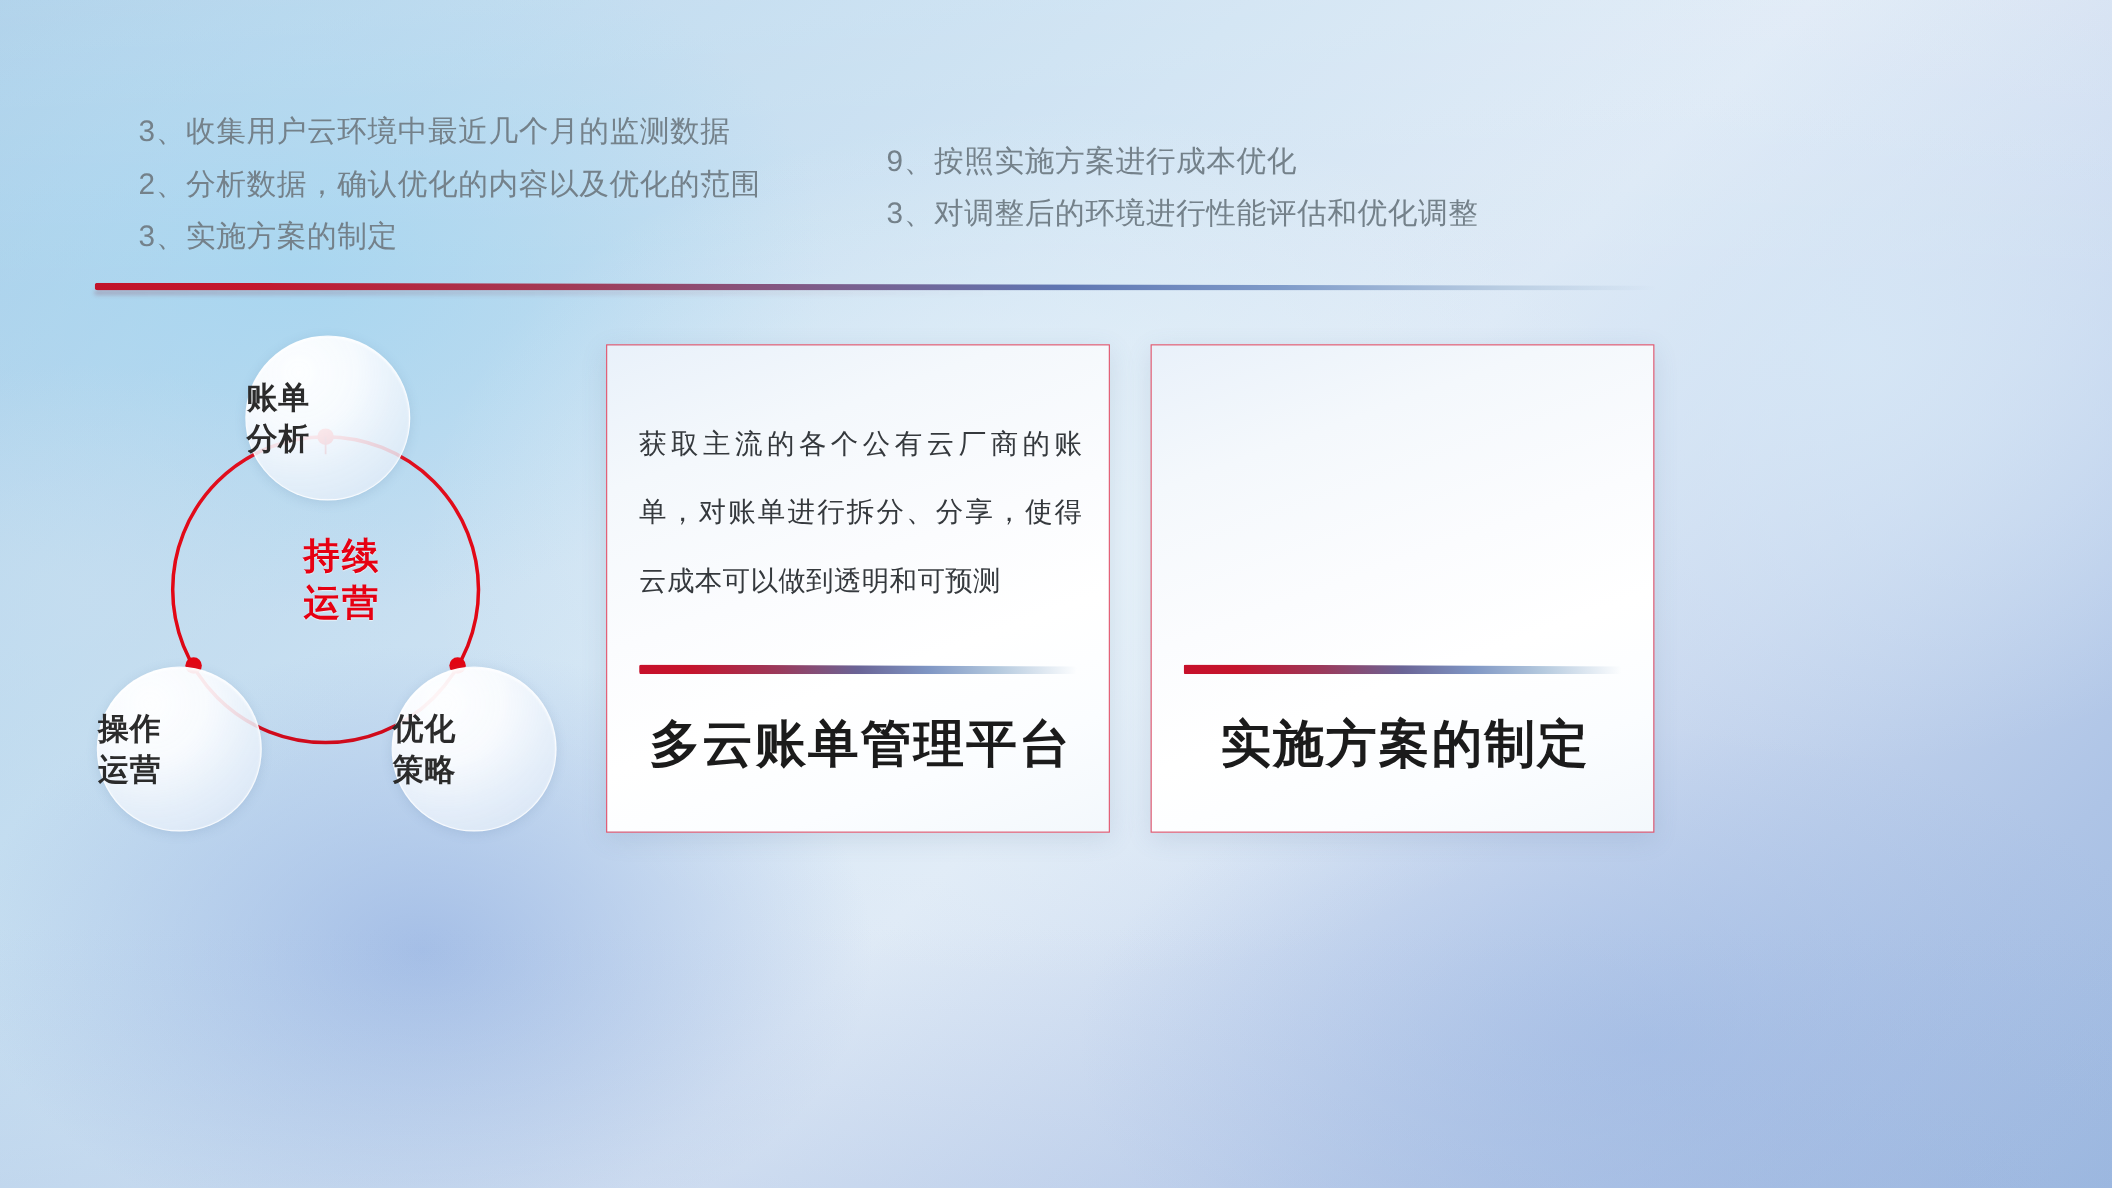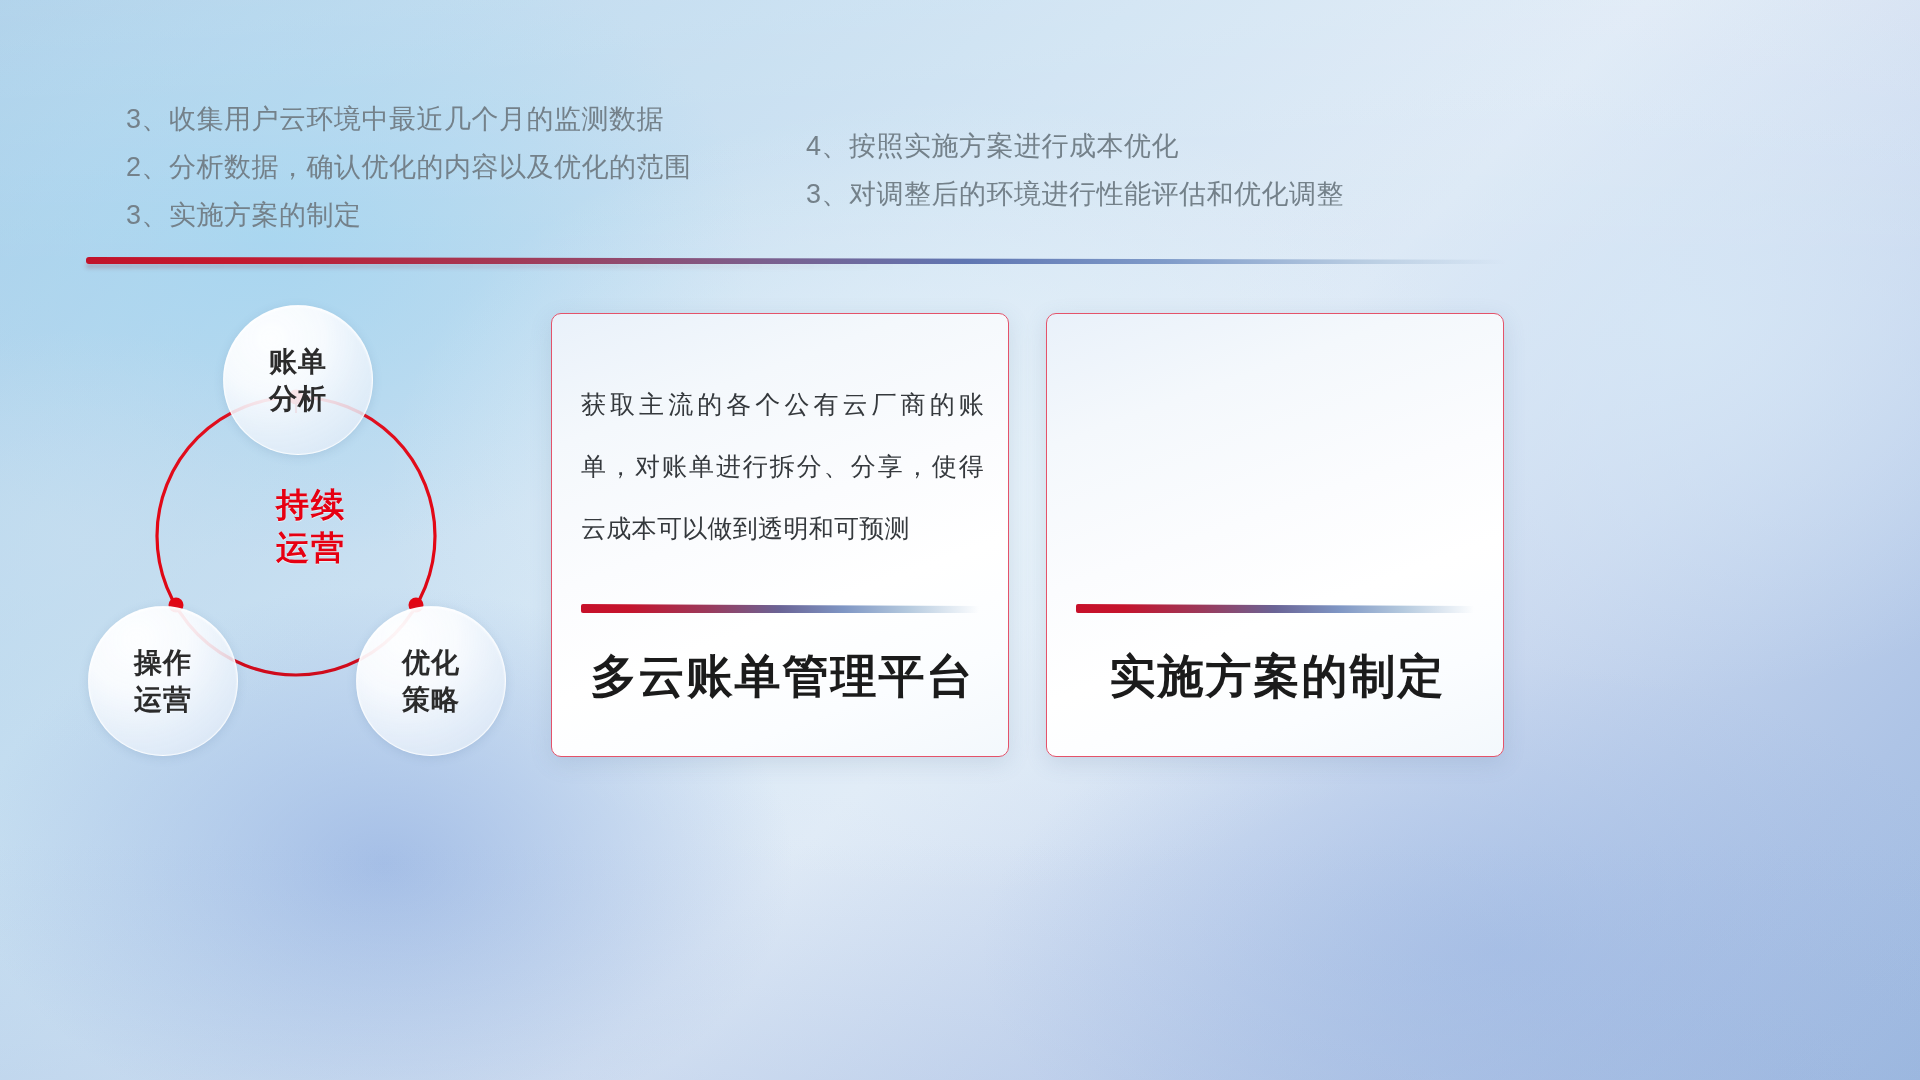--- a/index.html
+++ b/index.html
@@ -46,40 +46,40 @@
 
   
   #venn{position:absolute;left:84px;top:288px;width:450px;height:480px;}
   .vsvg{position:absolute;left:0;top:0;}
   .bubble{
     position:absolute;border-radius:50%;
     background:
       radial-gradient(circle at 32% 22%, rgba(255,255,255,.97) 0%, rgba(252,253,255,.92) 34%, rgba(236,243,251,.86) 62%, rgba(215,228,244,.82) 100%);
     box-shadow:0 2px 10px rgba(90,120,160,.18), inset 0 1px 2px rgba(255,255,255,.9);
     border:1px solid rgba(255,255,255,.75);
-    display:flex;align-items:center;justify-content:center;
+    display:flex;align-items:center;justify-content:flex-start;
   }
   .bubble-label{
     font-size:28px;line-height:37px;font-weight:bold;color:#2b2b2b;
     text-align:center;letter-spacing:1px;
   }
   #b-top{left:139px;top:17px;width:148px;height:148px;}
   #b-left{left:4px;top:318px;width:148px;height:148px;}
   #b-right{left:272px;top:318px;width:148px;height:148px;}
   #center-label{
     position:absolute;left:152px;top:195px;width:150px;
     text-align:center;color:#e60012;font-weight:bold;
     font-size:33px;line-height:43px;letter-spacing:2px;
     text-shadow:0 1px 1px rgba(255,255,255,.6);
   }
 
   
   .card{
     position:absolute;top:313px;width:456px;height:442px;
-    border-radius:10px;
+    border-radius:0;
     border:1.5px solid #e4536a;
     background:linear-gradient(160deg,#e9f1fa 0%,#f4f8fc 22%,#fbfcfe 46%,#ffffff 64%,#fbfdff 82%,#f3f8fc 100%);
     box-shadow:0 6px 22px rgba(80,110,150,.16);
     overflow:hidden;
   }
   #card1{left:551px;}
   #card2{left:1046px;}
   .card-body{
     position:absolute;left:29px;right:24px;top:59px;
     font-size:25px;line-height:62px;color:#35393d;
@@ -111,21 +111,21 @@
   <div class="bg-layer l8"></div>
 </div>
 
 <div id="steps">
   <div class="step-col col-left">
     <div class="step-line">3、收集用户云环境中最近几个月的监测数据</div>
     <div class="step-line">2、分析数据，确认优化的内容以及优化的范围</div>
     <div class="step-line">3、实施方案的制定</div>
   </div>
   <div class="step-col col-right">
-    <div class="step-line">4、按照实施方案进行成本优化</div>
+    <div class="step-line">9、按照实施方案进行成本优化</div>
     <div class="step-line">3、对调整后的环境进行性能评估和优化调整</div>
   </div>
 </div>
 
 <div id="divider-shadow"></div>
 <div id="divider"></div>
 
 <div id="venn">
   <svg class="vsvg" width="450" height="480" viewBox="0 0 450 480">
     <defs>

